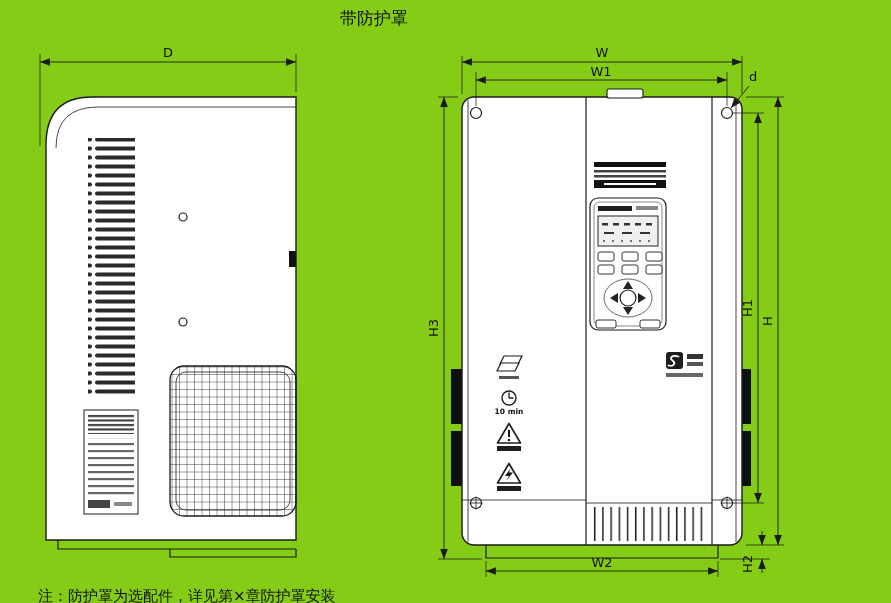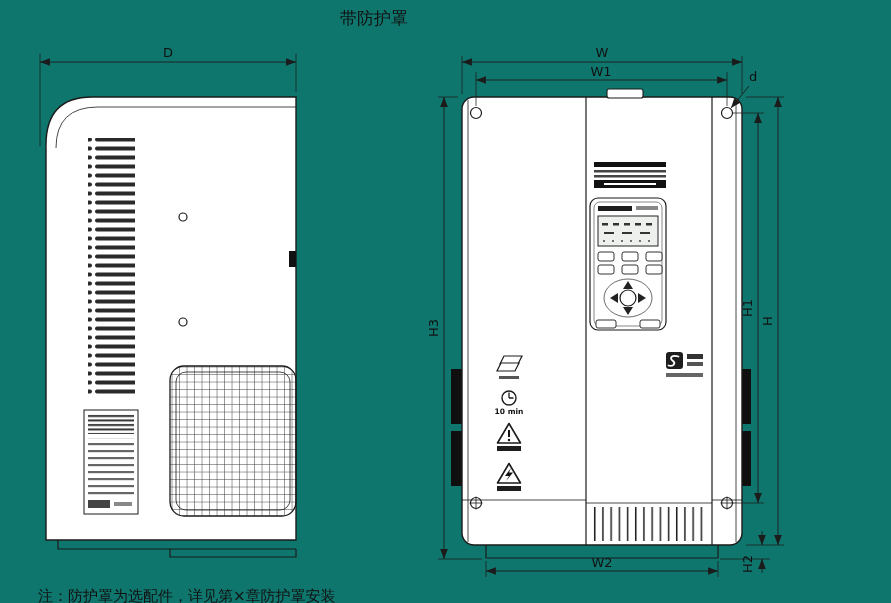--- a/index.html
+++ b/index.html
@@ -1,16 +1,16 @@
 <!DOCTYPE html>
 <html><head>
 <meta charset="utf-8">
 <style>
   html,body{margin:0;padding:0;background:#fff;}
-  .stage{position:relative;width:891px;height:603px;background:#0f766e;overflow:hidden;
+  .stage{position:relative;width:891px;height:603px;background:#84cc16;overflow:hidden;
          font-family:"DejaVu Sans","Liberation Sans",sans-serif;}
   svg{display:block;}
   svg text{font-family:"DejaVu Sans","Liberation Sans",sans-serif;fill:#111;}
   .title-t{font-size:17px;font-weight:500;}
   .lbl{font-size:13px;}
   .tiny{font-size:7.5px;font-weight:bold;}
   .note-t{font-size:15px;}
   .ln{stroke:#1b1b1b;stroke-width:1.2;fill:none;}
   .lnb{stroke:#1b1b1b;stroke-width:1.4;fill:#fff;}
   .thin{stroke:#1b1b1b;stroke-width:0.8;fill:none;}

